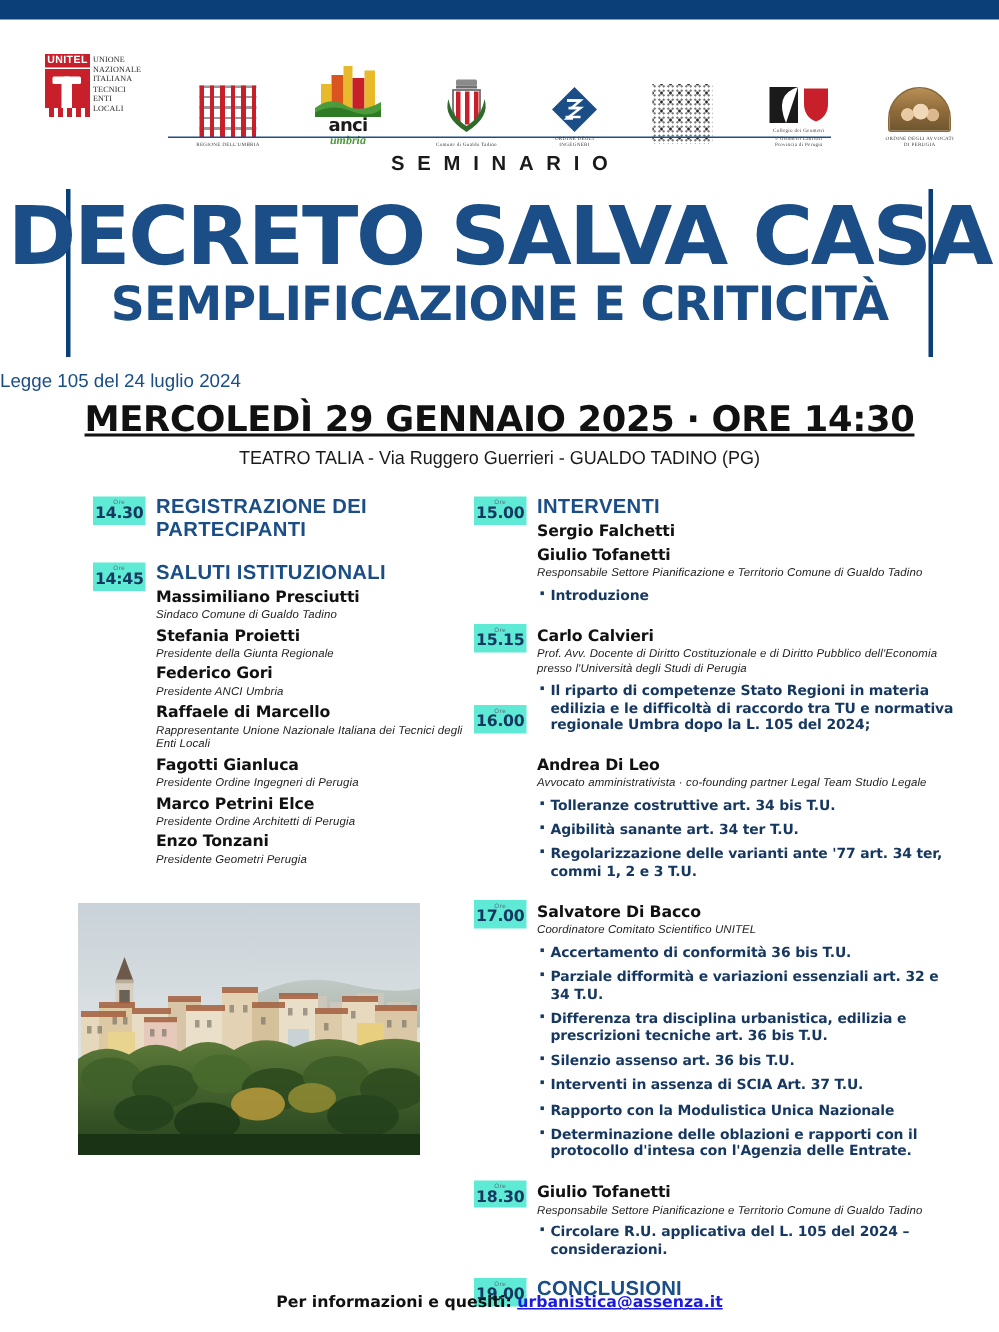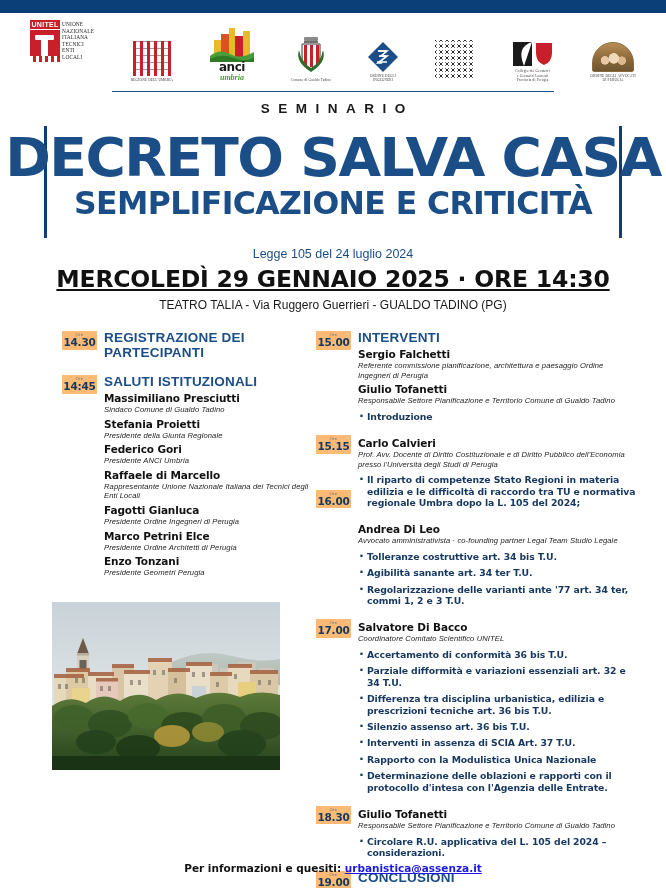--- a/index.html
+++ b/index.html
@@ -21,21 +21,21 @@
   .topbar {
     position: absolute;
     top: 0; left: 0;
     width: 666px; height: 13px;
     background: #0b3f78;
   }
 
   
   .logos {
     position: absolute;
-    top: 20px; left: 30px;
+    top: 36px; left: 30px;
     width: 606px; height: 62px;
     display: flex;
     align-items: flex-end;
     justify-content: space-between;
   }
   .logo {
     display: flex;
     flex-direction: column;
     align-items: center;
     justify-content: flex-end;
@@ -180,21 +180,21 @@
     font-size: 31.5px;
     line-height: 36px;
     color: #1b4e87;
     letter-spacing: -0.6px;
     transform: scaleX(1.0);
     margin-top: -2px;
   }
 
   .legge {
     position: absolute; top: 247px; left: 0; width: 666px;
-    text-align: center;
+    text-align: left;
     font-size: 12.5px; color: #1b4e87;
     font-family: "Liberation Sans", sans-serif;
   }
   .datetime {
     position: absolute; top: 265px; left: 0; width: 666px;
     text-align: center;
     font-family: "DejaVu Sans", sans-serif;
     font-weight: bold;
     font-size: 23.5px;
     color: #111111;
@@ -217,21 +217,21 @@
   .col-right { top: 330px; left: 316px; width: 322px; }
 
   .row {
     position: relative;
     display: flex;
     align-items: flex-start;
   }
   .time-badge {
     flex: 0 0 auto;
     width: 35px;
-    background: #fdba74;
+    background: #5eead4;
     color: #123a6b;
     text-align: center;
     line-height: 1;
     padding: 1px 0 2px 0;
     margin-right: 7px;
     margin-top: 1px;
   }
   .time-badge .ore {
     display: block;
     font-size: 4.2px;
@@ -467,21 +467,20 @@
     </div>
   <div class="col col-right" id="col-right">
       <div class="row">
         <div class="time-badge">
           <span class="ore">Ore</span>
           <span class="hh">15.00</span>
         </div>
         <div class="row-body">
           <div class="sec-head">INTERVENTI</div>
           <div class="person">Sergio Falchetti</div>
-          <div class="role">Referente commissione pianificazione, architettura e paesaggio Ordine Ingegneri di Perugia</div>
           <div class="person">Giulio Tofanetti</div>
           <div class="role">Responsabile Settore Pianificazione e Territorio Comune di Gualdo Tadino</div>
           <div class="bullet">Introduzione</div>
         </div>
       </div>
       <div class="spacer-12"></div>
       <div class="row">
         <div class="time-badge">
           <span class="ore">Ore</span>
           <span class="hh">15.15</span>

